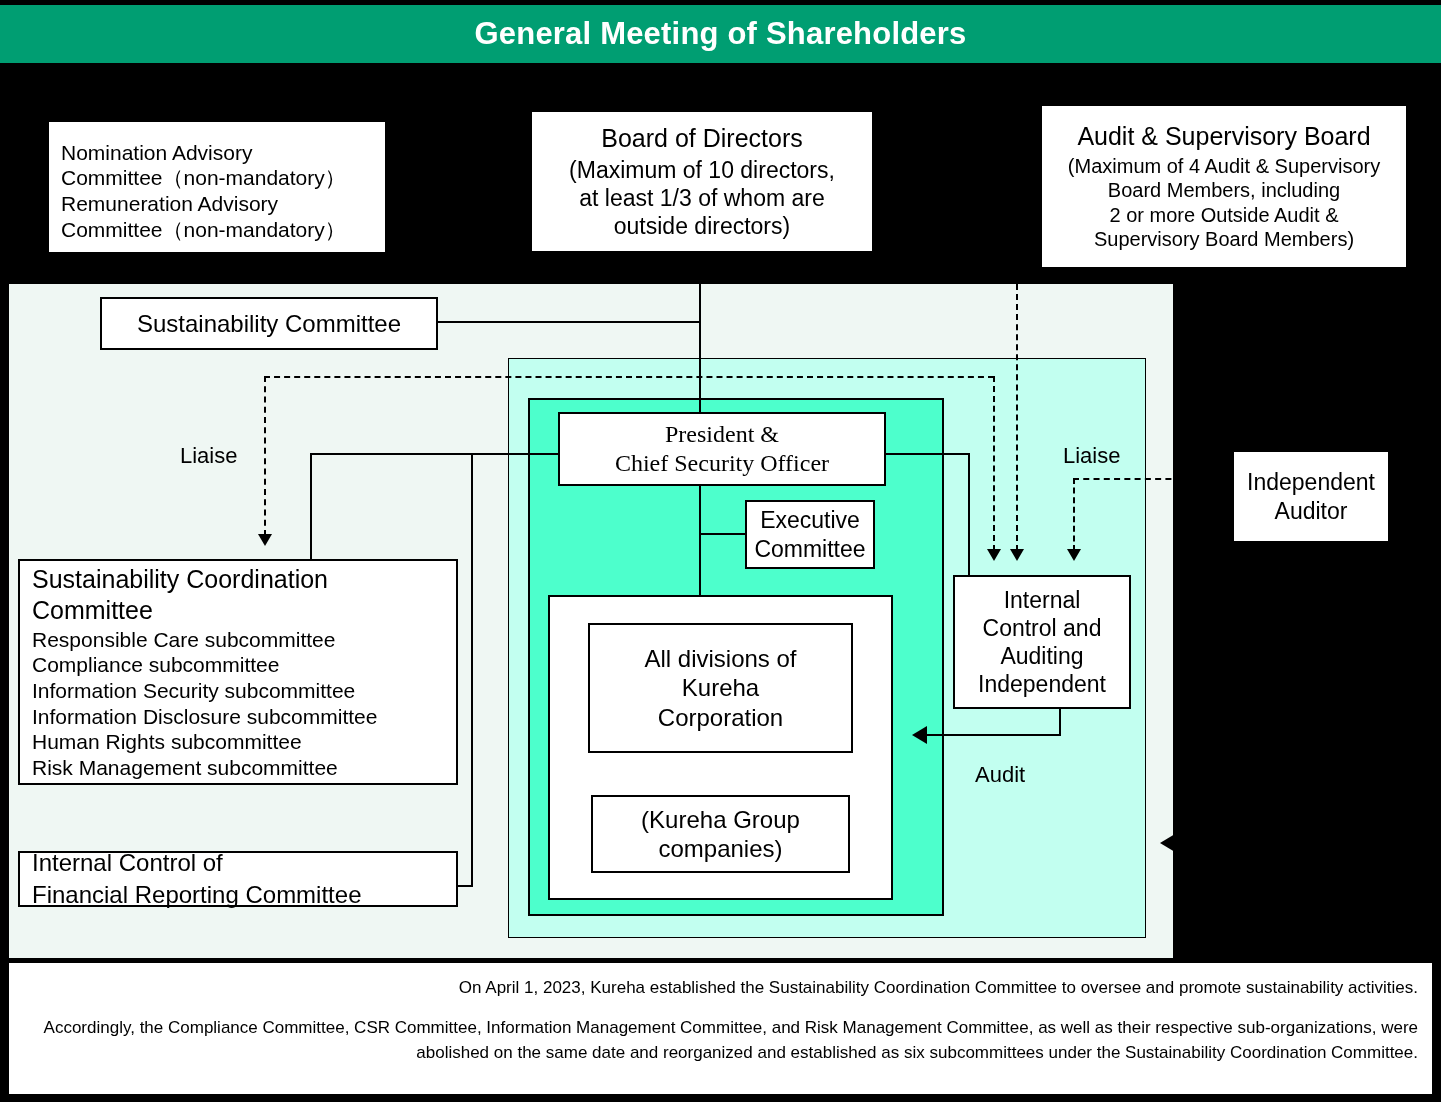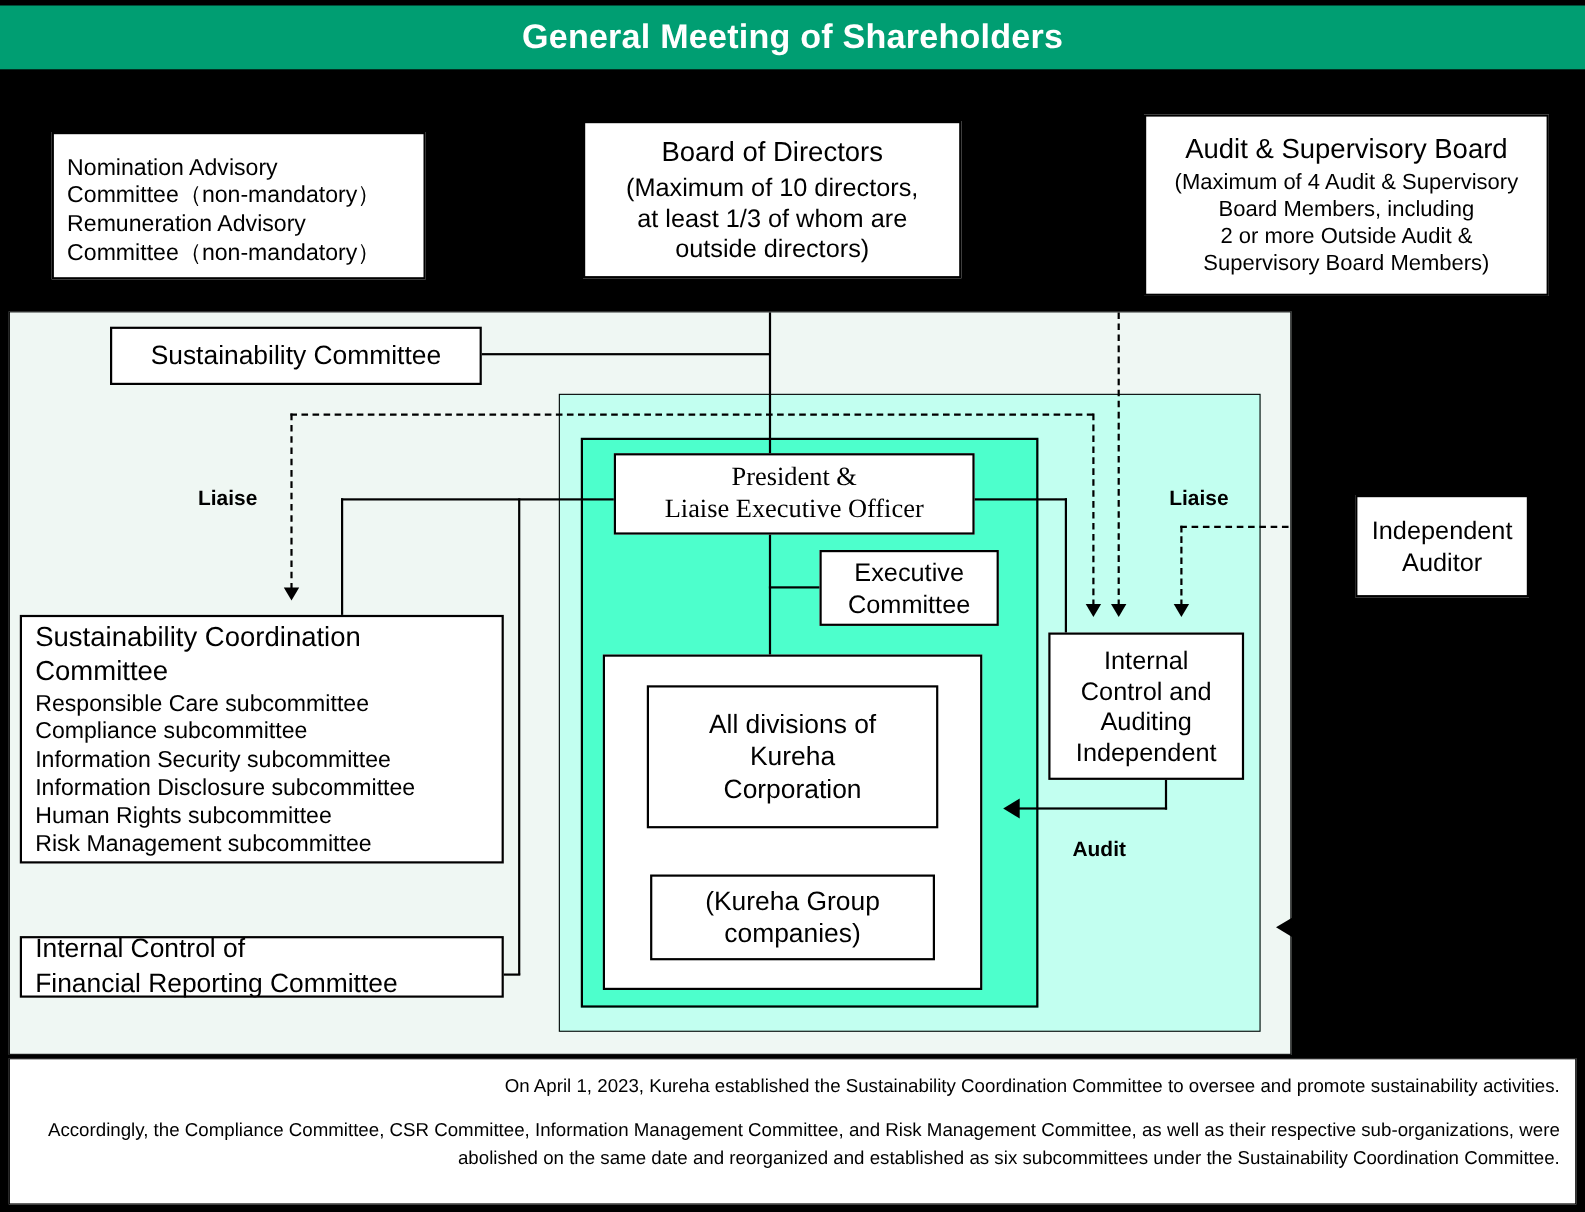--- a/index.html
+++ b/index.html
@@ -29,28 +29,28 @@
   #box-bod .hd{font-size:25px;margin-bottom:2px;}
   #box-asb{left:1040px;top:104px;width:368px;height:165px;font-size:20px;padding:4px 6px;}
   #box-asb .hd{font-size:25px;margin-bottom:2px;}
 
   
   #box-sustcom{left:100px;top:297px;width:338px;height:53px;font-size:24px;}
   #box-sustcoord{left:18px;top:559px;width:440px;height:226px;padding:10px 12px;font-size:21px;}
   #box-sustcoord .hd{font-size:25px;line-height:1.26;}
   #box-icfr{left:18px;top:851px;width:440px;height:56px;padding:6px 12px;font-size:24px;line-height:1.32;}
   #box-president{left:558px;top:412px;width:328px;height:74px;font-size:24px;font-family:Liberation Serif, serif;}
-  #box-exec{left:745px;top:500px;width:163px;height:69px;font-size:23px;}
+  #box-exec{left:745px;top:500px;width:130px;height:69px;font-size:23px;}
   #box-divisions{left:588px;top:623px;width:265px;height:130px;font-size:24px;}
   #box-group{left:591px;top:795px;width:259px;height:78px;font-size:24px;text-align:right;}
   #box-icad{left:953px;top:575px;width:178px;height:134px;font-size:23px;}
   #box-indaud{left:1232px;top:450px;width:158px;height:93px;font-size:23px;}
 
   
-  .lbl{position:absolute;font-size:19px;font-weight:bold;}
+  .lbl{position:absolute;font-size:22px;}
   #lbl-liaise-l{left:180px;top:443px;}
   #lbl-liaise-r{left:1063px;top:443px;}
   #lbl-audit{left:975px;top:762px;}
 
   
   .ln{position:absolute;background:#000;}
   .h{height:2px;}
   .v{width:2px;}
   .dv{position:absolute;width:0;border-left:2px dashed #000;}
   .dh{position:absolute;height:0;border-top:2px dashed #000;}
@@ -155,21 +155,21 @@
   <div>Risk Management subcommittee</div>
 </div>
 
 <div id="box-icfr" class="abs box left">
   <div>Internal Control of</div>
   <div>Financial Reporting Committee</div>
 </div>
 
 <div id="box-president" class="abs box">
   <div>President &amp;</div>
-  <div>Liaise Executive Officer</div>
+  <div>Chief Security Officer</div>
 </div>
 
 <div id="box-exec" class="abs box">
   <div>Executive</div>
   <div>Committee</div>
 </div>
 
 <div class="abs" style="left:548px;top:595px;width:345px;height:305px;background:#fff;border:2px solid #000;"></div>
 
 <div id="box-divisions" class="abs box">

